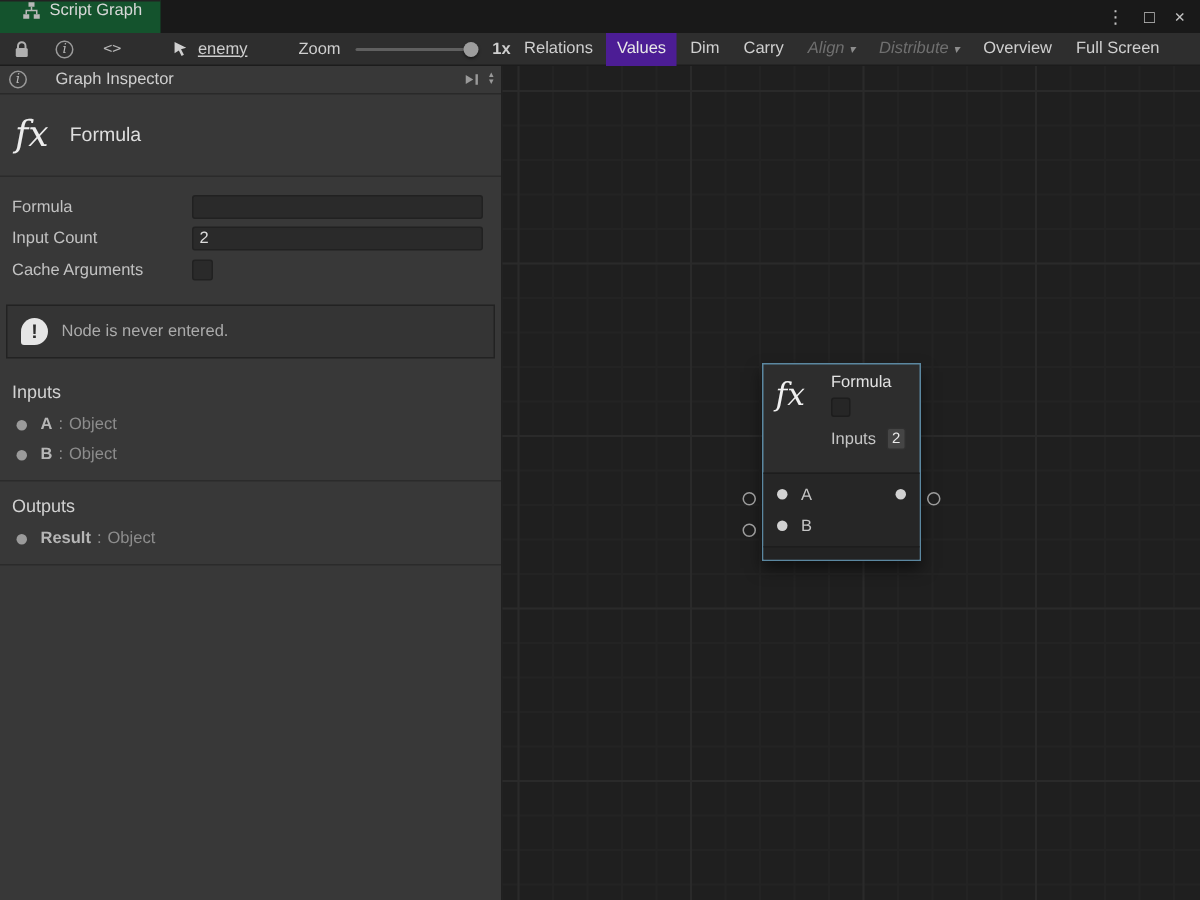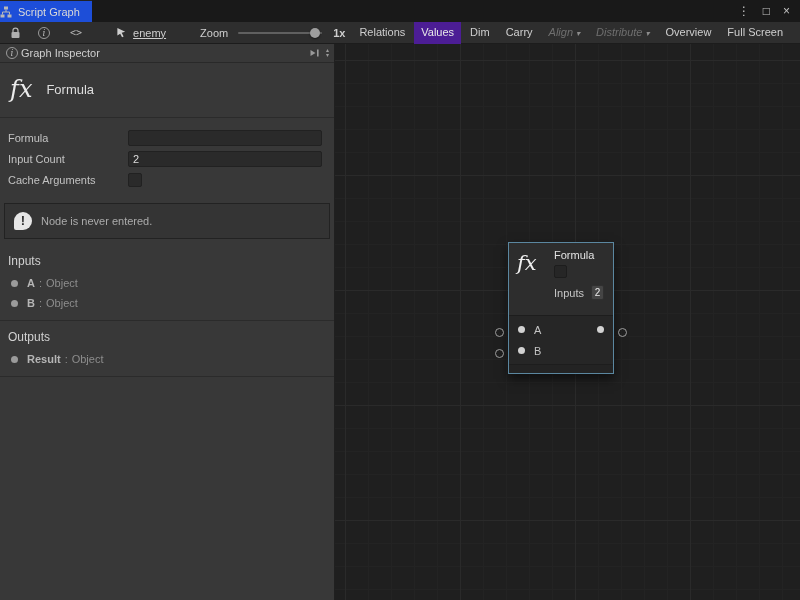--- a/index.html
+++ b/index.html
@@ -3,21 +3,21 @@
 <meta charset="utf-8">
 <style>
   * { margin:0; padding:0; box-sizing:border-box; }
   html,body { width:800px; height:600px; overflow:hidden; background:#191919;
               font-family:"Liberation Sans", sans-serif; font-size:11px; color:#c8c8c8; }
 
   .window { width:800px; height:600px; display:flex; flex-direction:column; }
 
   
   .titlebar { height:22px; background:#191919; display:flex; align-items:stretch; flex:0 0 22px; }
-  .tab { display:flex; align-items:center; gap:6px; padding:0 12px 0 0; background:#1d4ed8;
+  .tab { display:flex; align-items:flex-start; gap:6px; padding:0 12px 0 15px; background:#14532d;
          color:#d8d8d8; border-top:1px solid #222; }
   .win-controls { margin-left:auto; display:flex; align-items:center; gap:13px; padding-right:10px;
                   color:#c2c2c2; font-size:12px; }
   .win-controls span { cursor:default; }
 
   
   .toolbar { height:22px; flex:0 0 22px; background:#2e2e2e; border-bottom:1px solid #1c1c1c;
              display:flex; align-items:center; white-space:nowrap; }
   .tb-icon { display:inline-flex; align-items:center; justify-content:center; width:14px; height:14px; }
   .icon-lock { margin-left:8px; }
@@ -25,35 +25,35 @@
                font-family:"DejaVu Serif", serif; font-style:italic; font-size:9px; line-height:10px;
                text-align:center; color:#b8b8b8; }
   .icon-code { margin-left:20px; font-family:"DejaVu Sans Mono", monospace; font-size:10px; color:#b8b8b8; width:auto; }
   .breadcrumb { margin-left:34px; display:flex; align-items:center; gap:6px; color:#cfcfcf;text-decoration:underline; }
   .zoom-label { margin-left:34px; color:#cfcfcf; }
   .zoom-slider { position:relative; margin-left:10px; width:84px; height:12px; }
   .zoom-track { position:absolute; left:0; right:0; top:5px; height:2px; background:#606060; border-radius:1px; }
   .zoom-thumb { position:absolute; left:72px; top:1px; width:10px; height:10px; border-radius:50%;
                 background:#9d9d9d; box-shadow:0 1px 2px rgba(0,0,0,.5); }
   .zoom-value { margin-left:11px; color:#cfcfcf;font-weight:bold; }
-  .tb-buttons { margin-left:auto; display:flex; align-items:center; height:100%; padding-right:10px;text-align:center; }
+  .tb-buttons { margin-left:auto; display:flex; align-items:center; height:100%; padding-right:20px;text-align:center; }
   .tb-btn { height:22px; line-height:21px; padding:0 7px; color:#cfcfcf; margin-left:2px; cursor:default; }
   .tb-btn.active { background:#4c1d95; color:#e8e8e8; }
   .tb-btn.disabled { color:#6f6f6f;font-style:italic; }
   .caret { font-size:8px; color:#8d8d8d; margin-left:3px; }
 
   
   .content { flex:1; display:flex; min-height:0; }
 
   
   .inspector { width:335px; flex:0 0 335px; background:#383838; border-right:1px solid #202020;
                display:flex; flex-direction:column; }
   .insp-header { height:19px; display:flex; align-items:center; padding:0 5px 0 6px;
                  border-bottom:1px solid #292929; }
-  .insp-header .title { margin-left:3px; color:#cfcfcf; }
+  .insp-header .title { margin-left:19px; color:#cfcfcf; }
   .insp-header .right { margin-left:auto; display:flex; align-items:center; gap:6px; }
   .spinner { display:flex; flex-direction:column; line-height:5px; font-size:6px; color:#9a9a9a; text-align:center; }
   .insp-title-block { display:flex; align-items:center; gap:14px; padding:12px 10px 14px 10px;
                       border-bottom:1px solid #2b2b2b; }
   .fx-big { font-family:"DejaVu Serif", serif; font-style:italic; font-size:24px; color:#ececec; }
   .insp-title { font-size:13px; color:#dedede; }
 
   .fields { padding:10px 12px 4px 8px; }
   .field-row { display:flex; align-items:center; height:20px; margin-bottom:1px; }
   .field-label { width:120px; color:#c2c2c2; }

